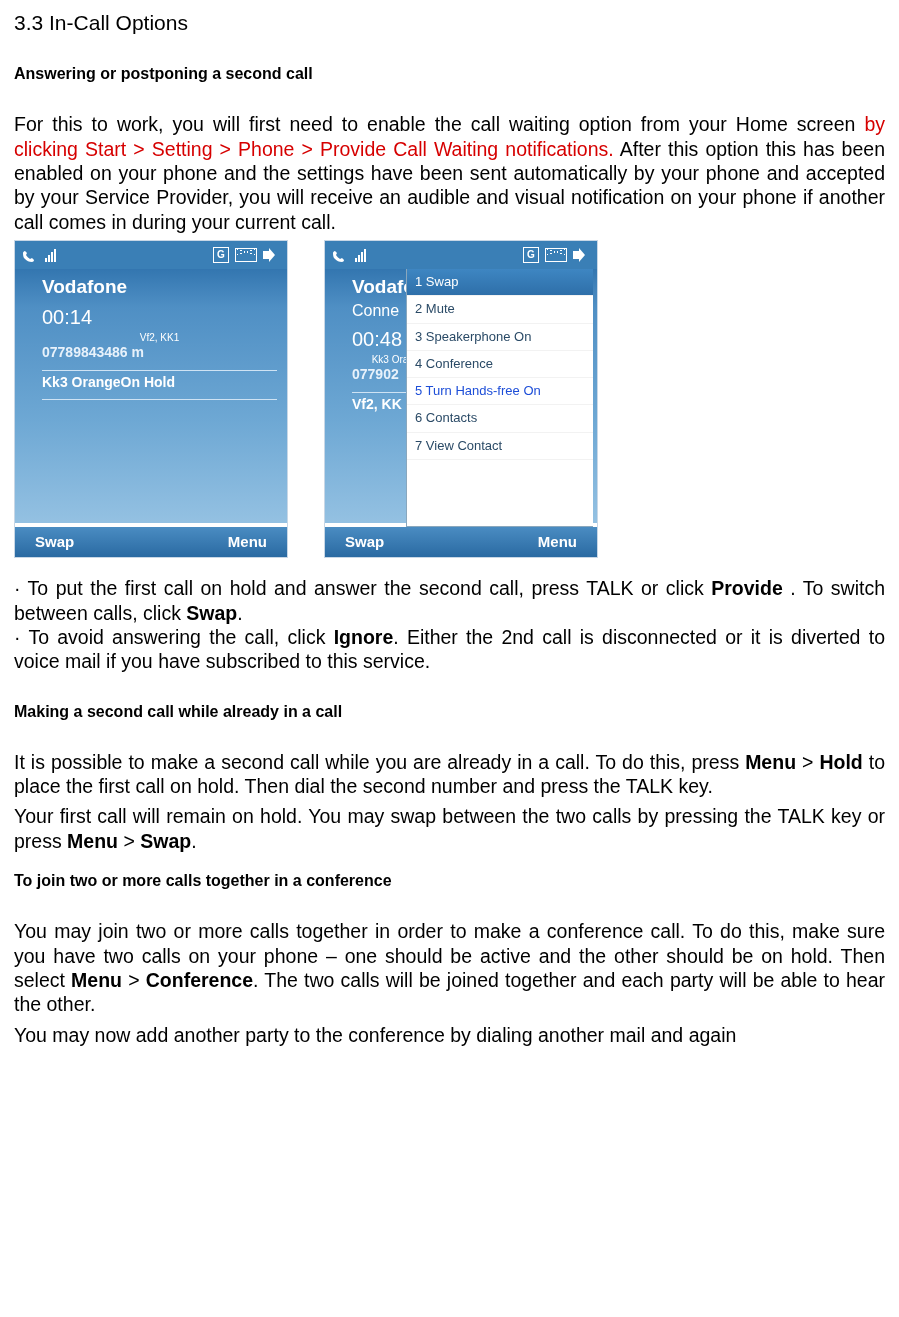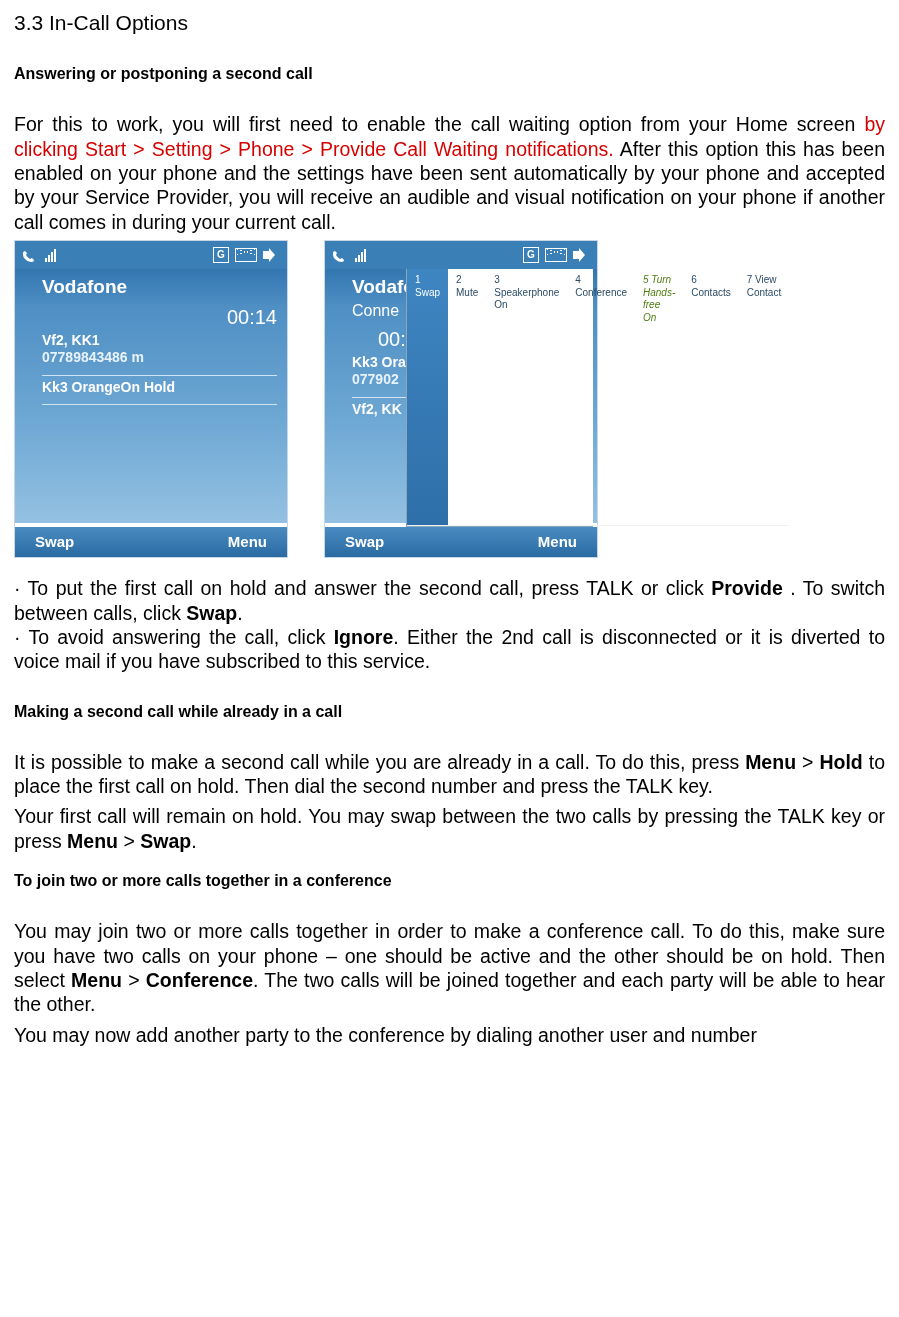--- a/index.html
+++ b/index.html
@@ -47,41 +47,41 @@
   .sndic{ width:18px;height:14px;position:relative;}
   .sndic::before{content:'';position:absolute;left:0;top:3px;width:6px;height:8px;background:#fff;}
   .sndic::after{content:'';position:absolute;left:6px;top:0;width:0;height:0;
     border-top:7px solid transparent;border-bottom:7px solid transparent;border-left:6px solid #fff;}
   .body-area {
      background: linear-gradient(#3376b0,#4f8fc4 15%, #6ea8d4 60%, #94c1e2);
      padding: 6px 10px 0 27px; height: 254px; box-sizing:border-box;
   }
   .carrier { font-size: 19px; font-weight: bold; margin-bottom:2px;}
   .connected { font-size: 16px; }
-  .timer { font-size: 20px; margin-top: 6px; text-align: right; }
-  .caller { font-size: 14px; font-weight: bold; margin-top:2px;}
+  .timer { font-size: 20px; margin-top: 6px; }
+  .caller { font-size: 10px; font-weight: normal; margin-top:2px;text-align:center;}
   .num { font-size: 14px; font-weight: bold; color:#e8f2fb;}
   .hr { border-top: 1px solid #cfe3f4; margin: 8px 0 3px 0; }
   .holdrow { display:flex; justify-content:flex-start; font-size:14px; font-weight:bold;}
   .softkeys {
     position:absolute; left:0;right:0;bottom:0;
     background: linear-gradient(#4a8cc2,#2a6aa2);
     height: 30px; display:flex; align-items:center; justify-content:space-between;
     padding: 0 20px; font-size:15px; font-weight:bold;
   }
   
   .menu-pop {
     position:absolute; right:4px; top:28px; bottom:30px; width:186px;
-    background:#fff; color:#2a4a66; font-size:10px;
+    background:#fff; color:#2a4a66; font-size:13px;
     border-left:1px solid #89a7bd; border-bottom:1px solid #89a7bd;
-    display:flex;flex-direction:row;
+    display:flex;flex-direction:column;
   }
   .menu-pop .mi { padding:5px 8px; border-bottom:1px solid #f2f2f2;}
   .menu-pop .mi.sel { background:linear-gradient(#3e86c2,#2e6fa9); color:#fff;}
-  .menu-pop .mi.dis { color:#4d7c0f;font-style:italic;}
+  .menu-pop .mi.dis { color:#1d4ed8;}
   .phone2 .carrier,.phone2 .connected,.phone2 .timer,.phone2 .caller,
   .phone2 .num,.phone2 .holdrow { white-space:nowrap; overflow:hidden; width:76px;}
 </style>
 </head>
 <body>
 
 <h2 class="section-num">3.3 In-Call Options</h2>
 
 <h2 class="sub">Answering or postponing a second call</h2>
 
@@ -193,14 +193,14 @@
 <p>
 <span>Your first call will remain on hold. You may swap between the two calls by pressing the TALK key or press </span><b>Menu</b><span> &gt; </span><b>Swap</b><span>.</span>
 </p>
 
 <h2 class="sub" style="margin-top:18px">To join two or more calls together in a conference</h2>
 
 <p>
 <span>You may join two or more calls together in order to make a conference call. To do this, make sure you have two calls on your phone – one should be active and the other should be on hold. Then select </span><b>Menu</b><span> &gt; </span><b>Conference</b><span>. The two calls will be joined together and each party will be able to hear the other.</span>
 </p>
 <p>
-<span>You may now add another party to the conference by dialing another user and number</span>
+<span>You may now add another party to the conference by dialing another mail and again</span>
 </p>
 
 </body></html>

